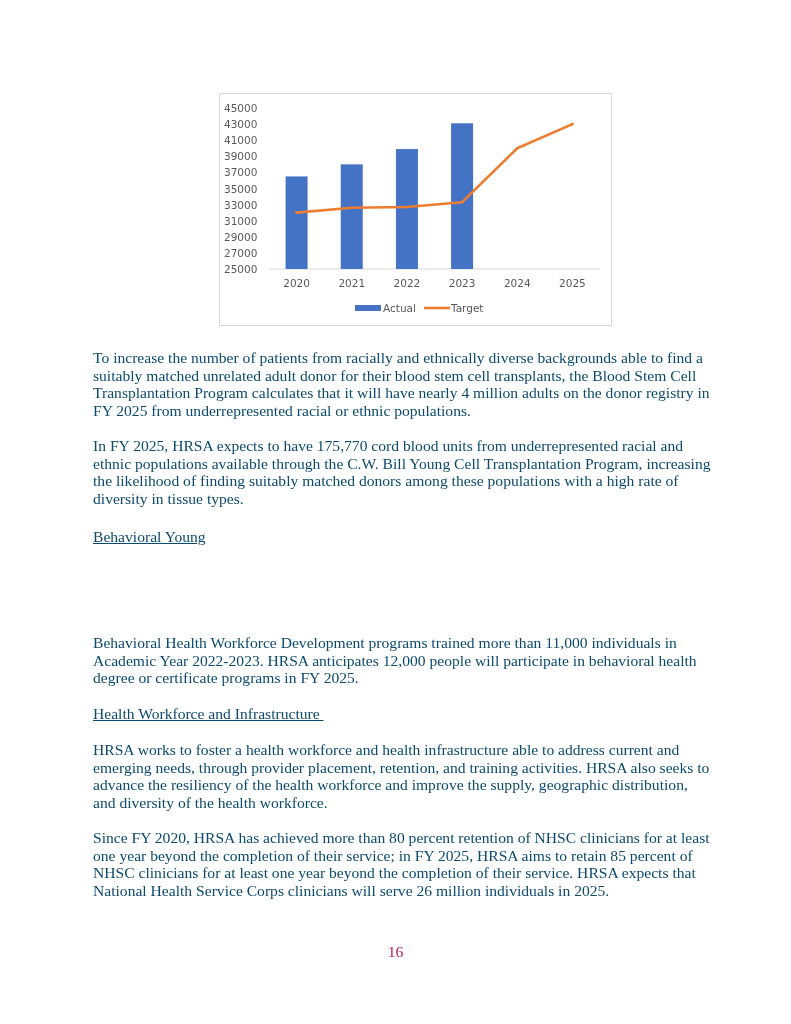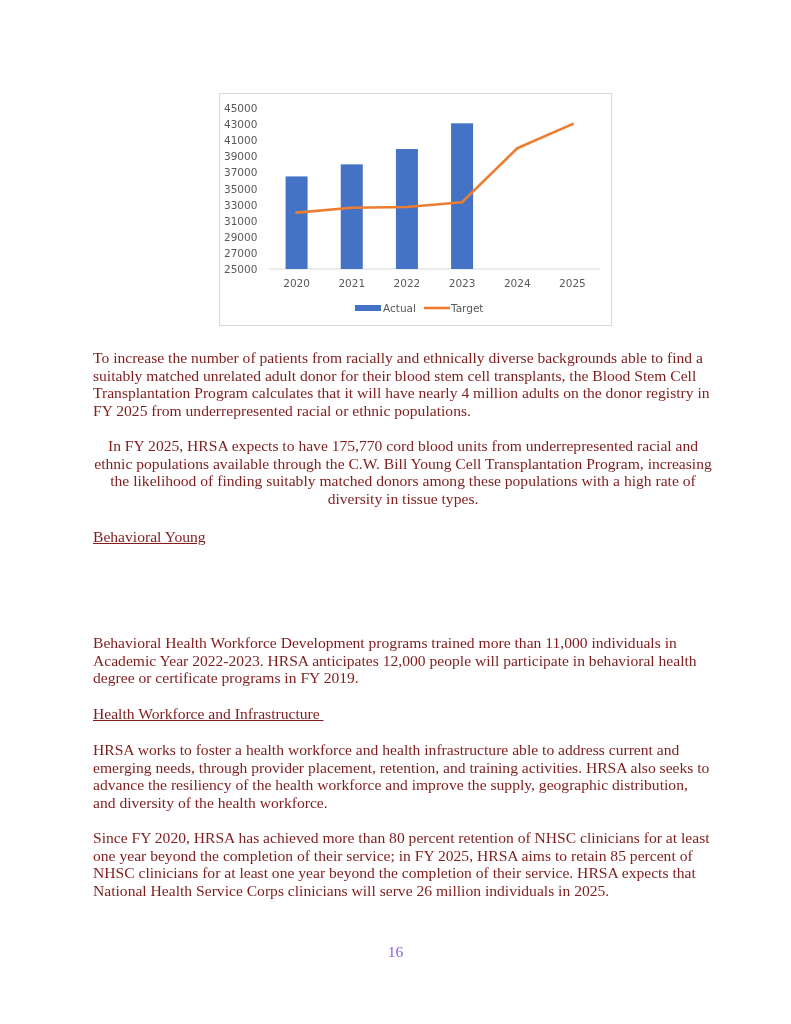--- a/index.html
+++ b/index.html
@@ -6,27 +6,27 @@
   body { width: 791px; height: 1024px; position: relative; overflow: hidden; }
   .page { position: absolute; left: 0; top: 0; width: 791px; height: 1024px; background: #fff; }
   .chart-frame {
     position: absolute; left: 219px; top: 93px; width: 393px; height: 233px;
     border: 1px solid #d9d9d9; background: #fff; box-sizing: border-box;
   }
   .chart-svg { position: absolute; left: 0; top: 0; }
   .chart-svg text { font-family: "DejaVu Sans", sans-serif; font-size: 10.5px; fill: #595959; }
   .body-text {
     position: absolute; left: 93px; width: 620px;
-    font-family: "Liberation Serif", serif; font-size: 15.6px; line-height: 17.6px; color: #7f1d1d;
+    font-family: "Liberation Serif", serif; font-size: 15.6px; line-height: 17.6px; color: #0c4a6e;
     margin: 0;
   }
   .heading { text-decoration: underline; }
   .page-number {
     position: absolute; left: 0; width: 791px; top: 943px; text-align: center;
-    font-family: "Liberation Serif", serif; font-size: 15.6px; color: #8b5cf6;
+    font-family: "Liberation Serif", serif; font-size: 15.6px; color: #be185d;
   }
 </style>
 </head>
 <body>
 
 <div class="page">
 
   <div class="chart-frame">
     <svg class="chart-svg" id="chart" width="393" height="233" xmlns="http://www.w3.org/2000/svg">
       <g id="yticks">
@@ -67,21 +67,21 @@
     <circle cx="76.58333333333333" cy="118.65" r="1.3" fill="#ed7d31"></circle>
         <circle cx="131.75" cy="113.82" r="1.3" fill="#ed7d31"></circle>
         <circle cx="186.91666666666666" cy="113.015" r="1.3" fill="#ed7d31"></circle>
         <circle cx="242.08333333333331" cy="108.185" r="1.3" fill="#ed7d31"></circle>
         <circle cx="297.25" cy="54.25" r="1.3" fill="#ed7d31"></circle>
         <circle cx="352.41666666666663" cy="30.099999999999994" r="1.3" fill="#ed7d31"></circle>
       </svg>
   </div>
 
   <p class="body-text" style="top:349px;">To increase the number of patients from racially and ethnically diverse backgrounds able to find a suitably matched unrelated adult donor for their blood stem cell transplants, the Blood Stem Cell Transplantation Program calculates that it will have nearly 4 million adults on the donor registry in FY 2025 from underrepresented racial or ethnic populations.</p>
-  <p class="body-text" style="top:437px;text-align:center;">In FY 2025, HRSA expects to have 175,770 cord blood units from underrepresented racial and ethnic populations available through the C.W. Bill Young Cell Transplantation Program, increasing the likelihood of finding suitably matched donors among these populations with a high rate of diversity in tissue types.</p>
+  <p class="body-text" style="top:437px;">In FY 2025, HRSA expects to have 175,770 cord blood units from underrepresented racial and ethnic populations available through the C.W. Bill Young Cell Transplantation Program, increasing the likelihood of finding suitably matched donors among these populations with a high rate of diversity in tissue types.</p>
   <p class="body-text heading" style="top:528px; width:auto;">Behavioral Young</p>
-  <p class="body-text" style="top:634px;">Behavioral Health Workforce Development programs trained more than 11,000 individuals in Academic Year 2022-2023. HRSA anticipates 12,000 people will participate in behavioral health degree or certificate programs in FY 2019.</p>
+  <p class="body-text" style="top:634px;">Behavioral Health Workforce Development programs trained more than 11,000 individuals in Academic Year 2022-2023. HRSA anticipates 12,000 people will participate in behavioral health degree or certificate programs in FY 2025.</p>
   <p class="body-text heading" style="top:705px; width:auto; white-space:pre;">Health Workforce and Infrastructure </p>
   <p class="body-text" style="top:741px;">HRSA works to foster a health workforce and health infrastructure able to address current and emerging needs, through provider placement, retention, and training activities.  HRSA also seeks to advance the resiliency of the health workforce and improve the supply, geographic distribution, and diversity of the health workforce.</p>
   <p class="body-text" style="top:829px;">Since FY 2020, HRSA has achieved more than 80 percent retention of NHSC clinicians for at least one year beyond the completion of their service; in FY 2025, HRSA aims to retain 85 percent of NHSC clinicians for at least one year beyond the completion of their service. HRSA expects that National Health Service Corps clinicians will serve 26 million individuals in 2025.</p>
 
   <div class="page-number">16</div>
 </div>
 
 </body></html>

